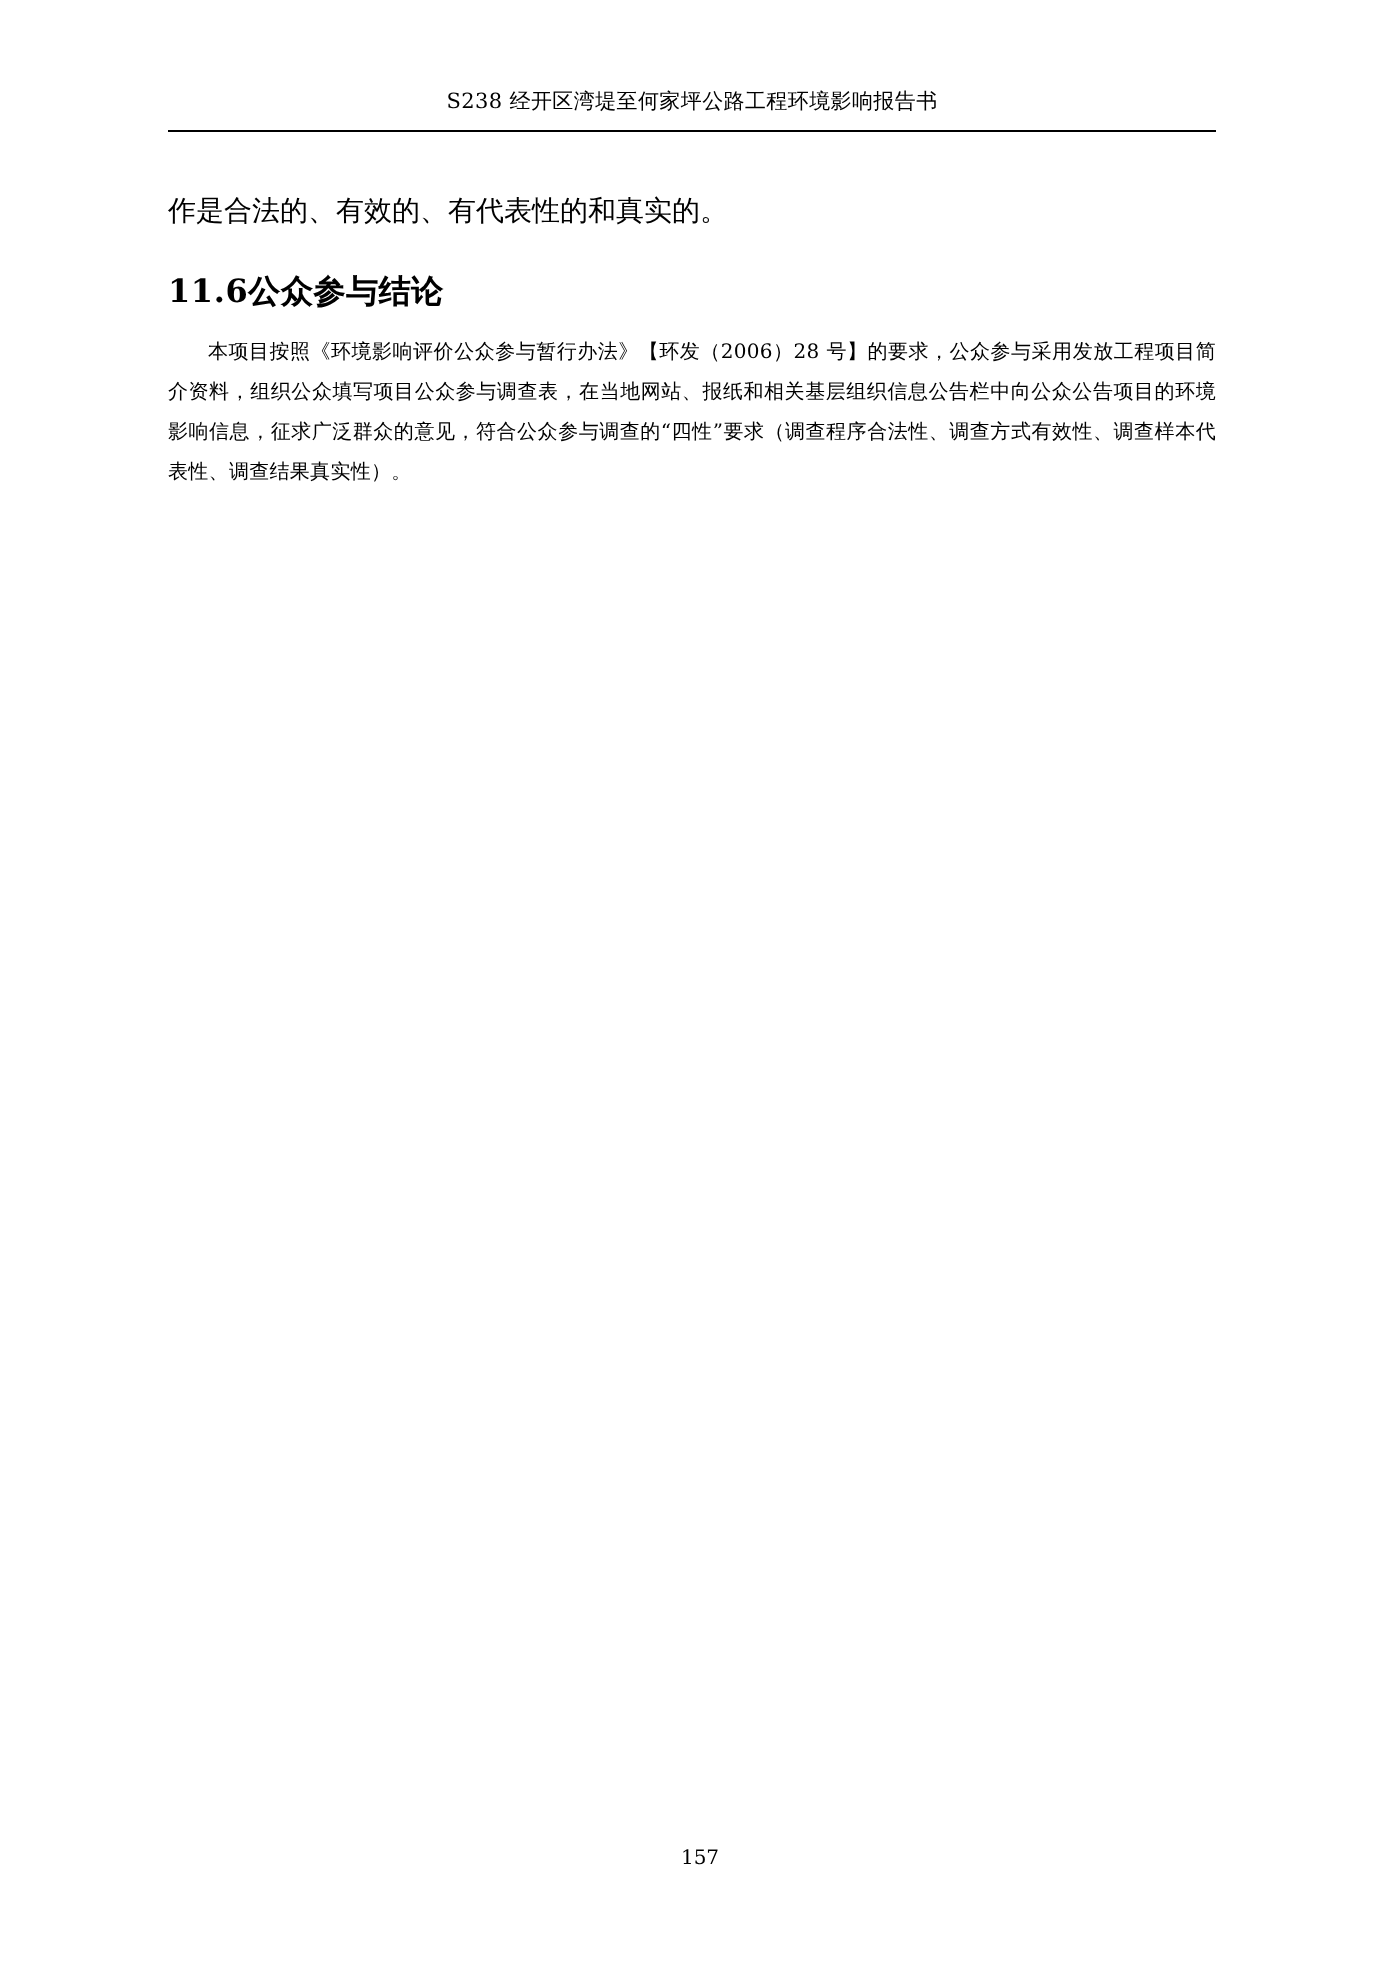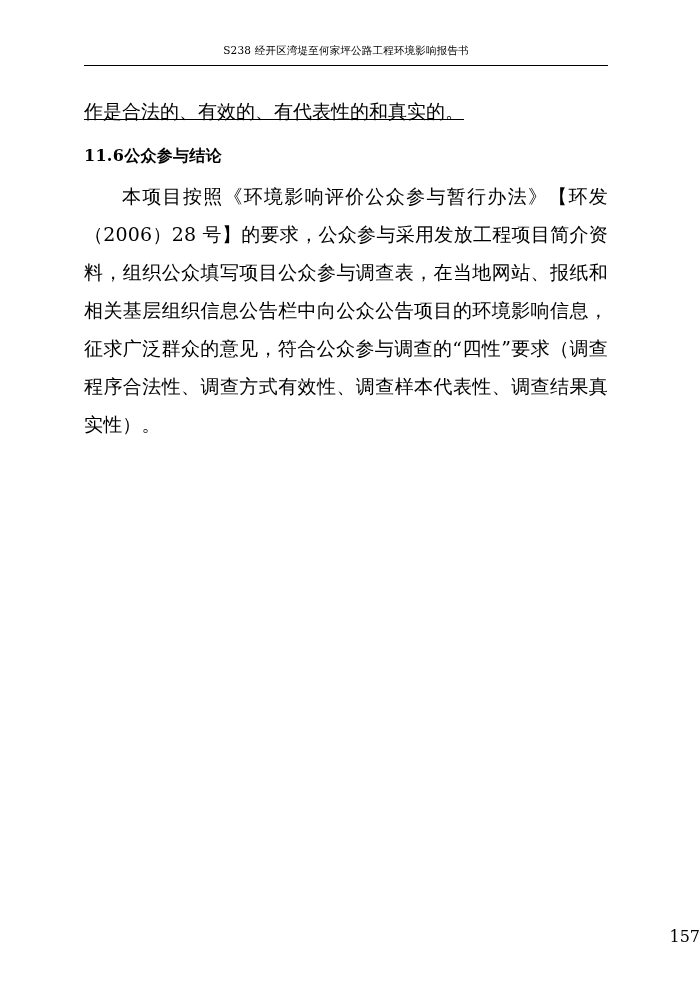--- a/index.html
+++ b/index.html
@@ -33,44 +33,43 @@
     margin-bottom: 26px;
     white-space: nowrap;
   }
   .section-title {
     font-size: 16px;
     font-weight: bold;
     margin: 16px 0 10px 0;
     letter-spacing: 0.3px;
   }
   p.body-text {
-    font-size: 19px;
+    font-size: 10px;
     line-height: 2.0;
     margin: 0 0 0 0;
     text-align: justify;
     text-justify: inter-ideograph;
     letter-spacing: 0.15px;
   }
   p.indent {
     text-indent: 2em;
   }
   .first-line {
-    font-size: 19px;
+    font-size: 14px;
     line-height: 2.0;
     margin: 0;
     text-align: justify;
-    text-decoration: underline;
   }
   .footer {
     position: absolute;
     left: 0;
-    bottom: 44px;
+    bottom: 55px;
     width: 700px;
-    text-align: right;
-    font-size: 16px;
+    text-align: center;
+    font-size: 10px;
   }
 </style>
 </head>
 <body>
 
 <div class="page">
 
   <div class="header">S238 经开区湾堤至何家坪公路工程环境影响报告书</div>
 
   <p class="first-line">作是合法的、有效的、有代表性的和真实的。</p>

